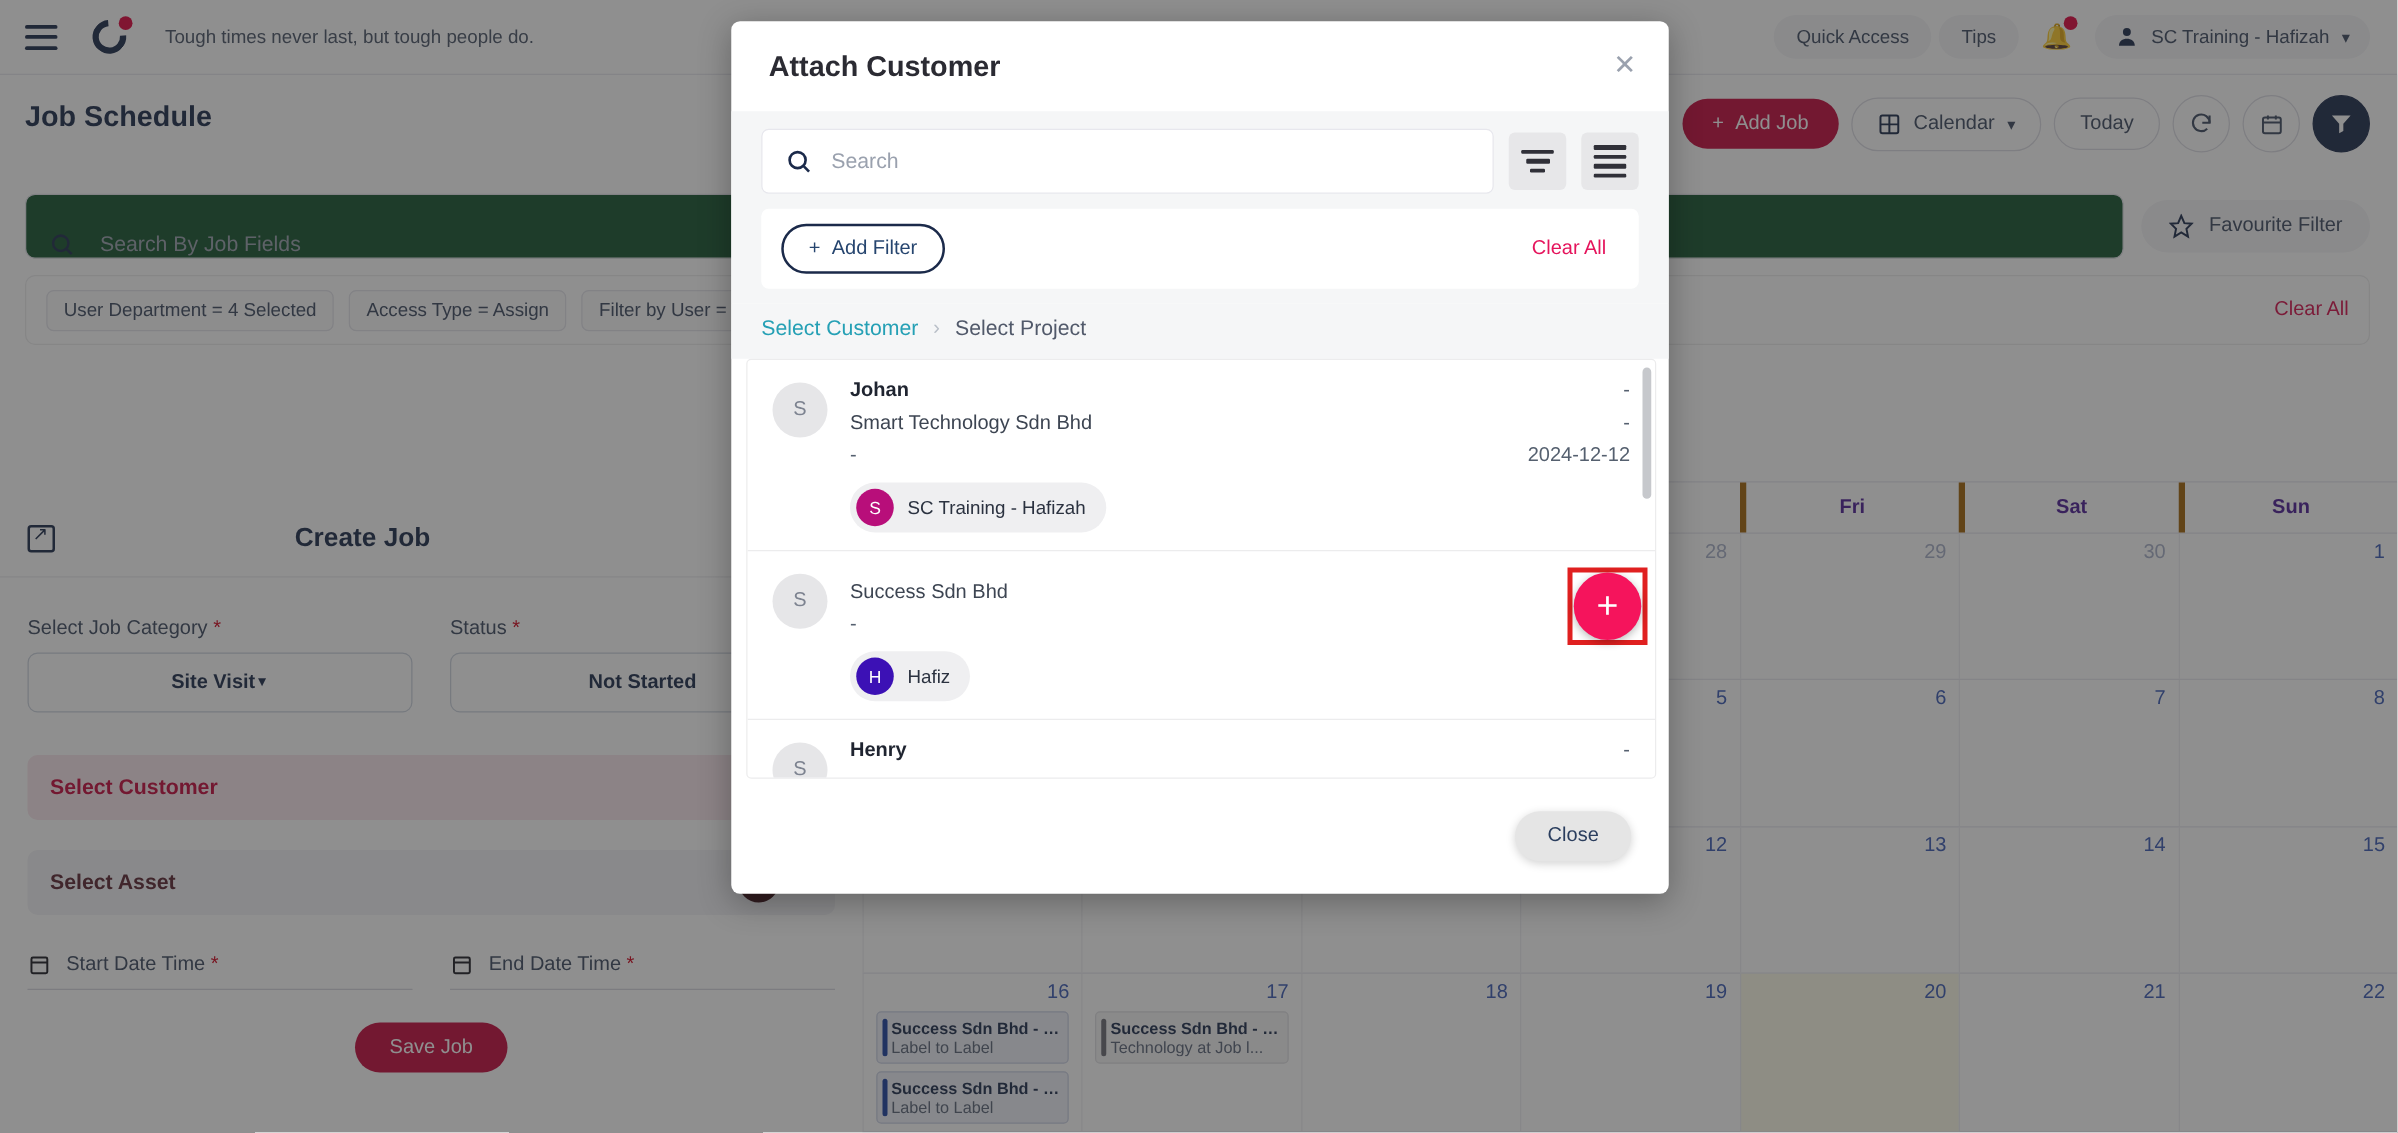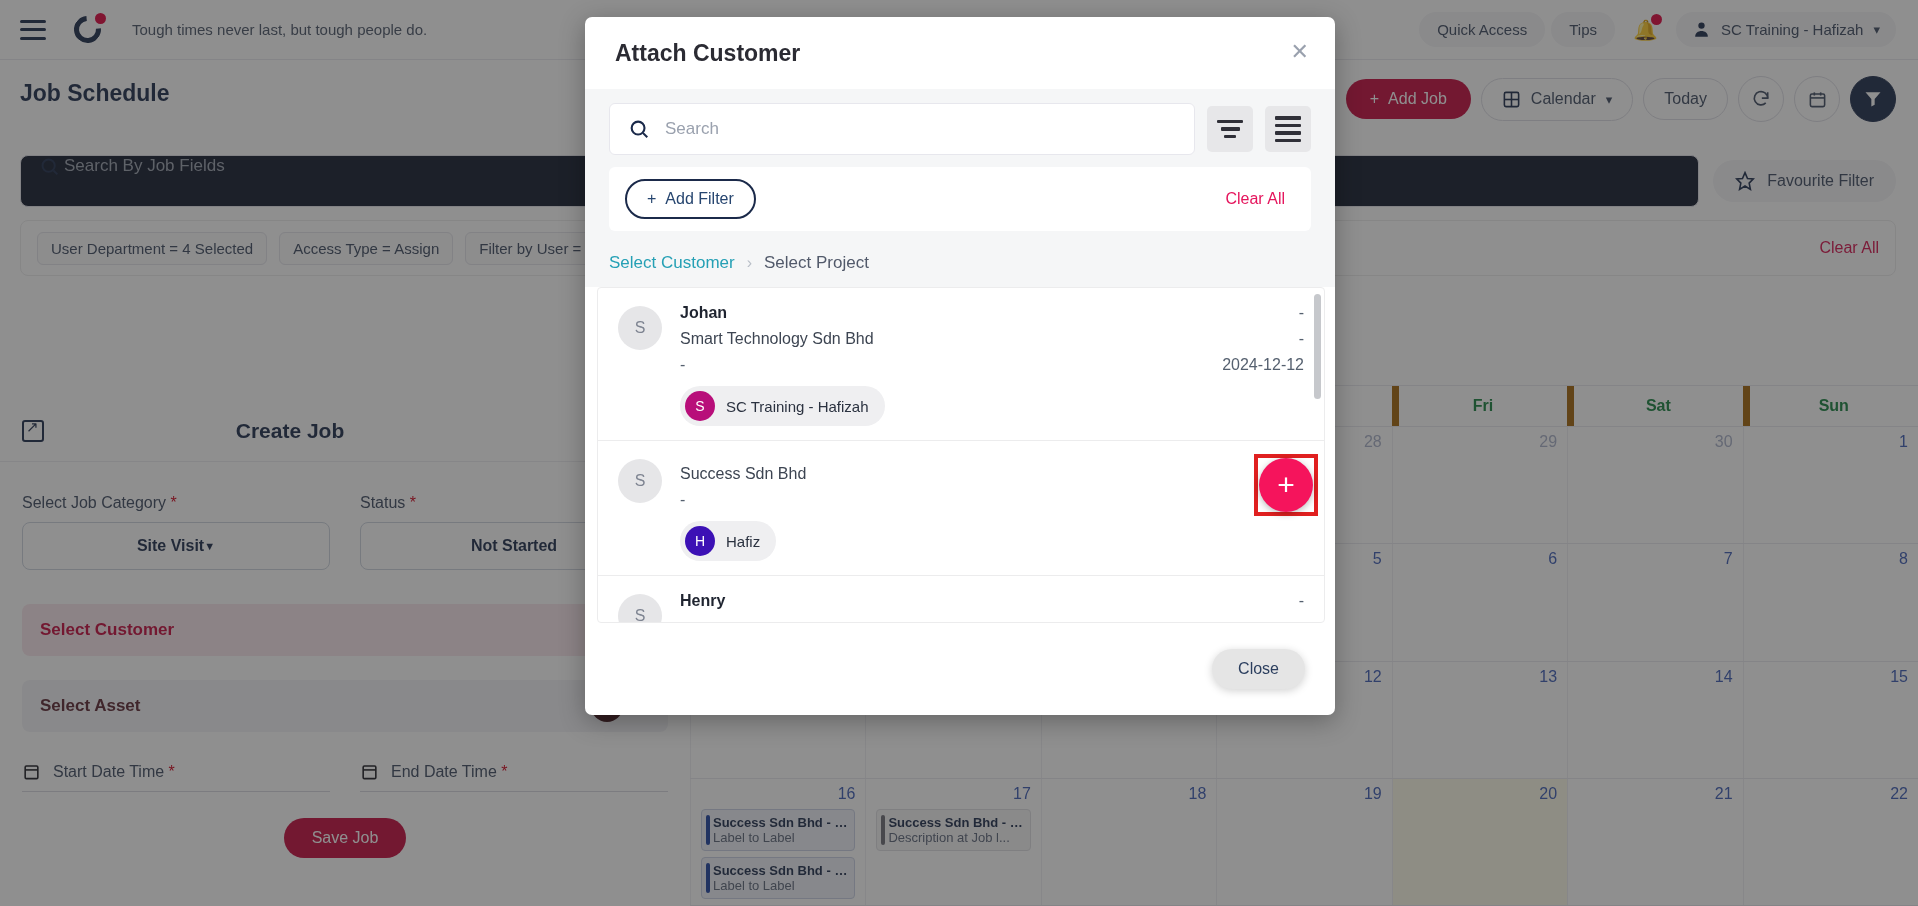--- a/index.html
+++ b/index.html
@@ -60,21 +60,21 @@
     display:flex; align-items:center; justify-content:center; color:#3d4a60; font-size:19px; cursor:pointer; background:#fff;
   }
   .icon-circle.filled { background:#1b2a4a; border-color:#1b2a4a; color:#fff; }
 
   .search-row {
     position:absolute; top: 155px; left: 20px; right: 22px; height: 52px;
     display:flex; align-items:center; gap: 14px;
   }
   .search-box {
     flex:1; height:52px; border:1px solid #e3e3ea; border-radius:8px;
-    display:flex; align-items:flex-start; gap:4px; padding: 0 18px; background:#0f172a;
+    display:flex; align-items:flex-end; gap:20px; padding: 0 18px; background:#14532d;
   }
   .search-ph { color:#9aa1ae; font-size:17px; }
   .fav-filter {
     background:#f4f4f7; border-radius:24px; padding:11px 22px; display:flex;
     align-items:center; gap:12px; font-size:16px; color:#3d4a60; cursor:pointer;
   }
 
   .chips-row {
     position:absolute; top: 220px; left: 20px; right: 22px; height: 56px;
     border:1px solid #ececed; border-radius:8px; display:flex; align-items:center;
@@ -121,21 +121,21 @@
   .save-wrap { display:flex; justify-content:center; margin-top: 26px; }
   .btn-save { background:#c4083c; color:#fff; border-radius:22px; padding:11px 28px; font-size:16px; cursor:pointer; }
 
   
   .cal-wrap { position:absolute; top: 330px; left: 690px; right:0; bottom:0; }
   .cal-toolbar { height: 55px; display:flex; align-items:center; gap: 8px; padding-left: 8px; }
   .cal-tb-btn { border:1px solid #e6e6ec; border-radius:22px; padding:9px 16px; font-size:15px; color:#3d4a60; display:flex; align-items:center; gap:9px; cursor:pointer; background:#fff; }
   .cal-total { margin-left: 14px; padding-left:22px; border-left:1px solid #e6e6ec; font-size:16px; font-weight:bold; color:#1b2a4a; }
   .cal-grid { position:absolute; top:55px; left:0; right:0; bottom:0; display:flex; flex-direction:column; }
   .cal-dow { display:grid; grid-template-columns: repeat(7,1fr); border-top:1px solid #e8e8ee; border-bottom:1px solid #e8e8ee; }
-  .cal-dow div { text-align:center; padding: 11px 0; font-size:16px; font-weight:bold; color:#15803d; border-left:7px solid #a16207; }
+  .cal-dow div { text-align:center; padding: 11px 0; font-size:16px; font-weight:bold; color:#4c1d95; border-left:5px solid #a16207; }
   .cal-rows { flex:1; display:flex; flex-direction:column; }
   .cal-row { flex:1; display:grid; grid-template-columns: repeat(7,1fr); border-bottom:1px solid #e8e8ee; }
   .cal-cell { border-left:1px solid #eeeef2; padding: 6px 10px; position:relative; overflow:hidden; }
   .cal-cell.today { background:#fdfbe8; }
   .cal-num { text-align:right; font-size:16px; color:#3b5bb5; }
   .cal-num.muted { color:#a8b0c8; }
   .evt { margin-top:6px; border:1px solid #c9cfe3; border-radius:4px; background:#eef1f8; padding:5px 6px 5px 11px; position:relative; }
   .evt.grey { background:#f4f4f5; border-color:#dedee2; }
   .evt::before { content:""; position:absolute; left:4px; top:5px; bottom:5px; width:4px; background:#1b3fa0; border-radius:2px; }
   .evt.grey::before { background:#6b6b74; }
@@ -474,21 +474,21 @@
                 </div>
                 <div class="evt">
                   <div class="evt-t">Success Sdn Bhd - J...</div>
                   <div class="evt-s">Label to Label</div>
                 </div>
               </div>
               <div class="cal-cell">
                 <div class="cal-num">17</div>
                 <div class="evt grey">
                   <div class="evt-t">Success Sdn Bhd - J...</div>
-                  <div class="evt-s">Description at Job l...</div>
+                  <div class="evt-s">Technology at Job l...</div>
                 </div>
               </div>
               <div class="cal-cell">
                 <div class="cal-num">18</div>
               </div>
               <div class="cal-cell">
                 <div class="cal-num">19</div>
               </div>
               <div class="cal-cell today">
                 <div class="cal-num">20</div>

